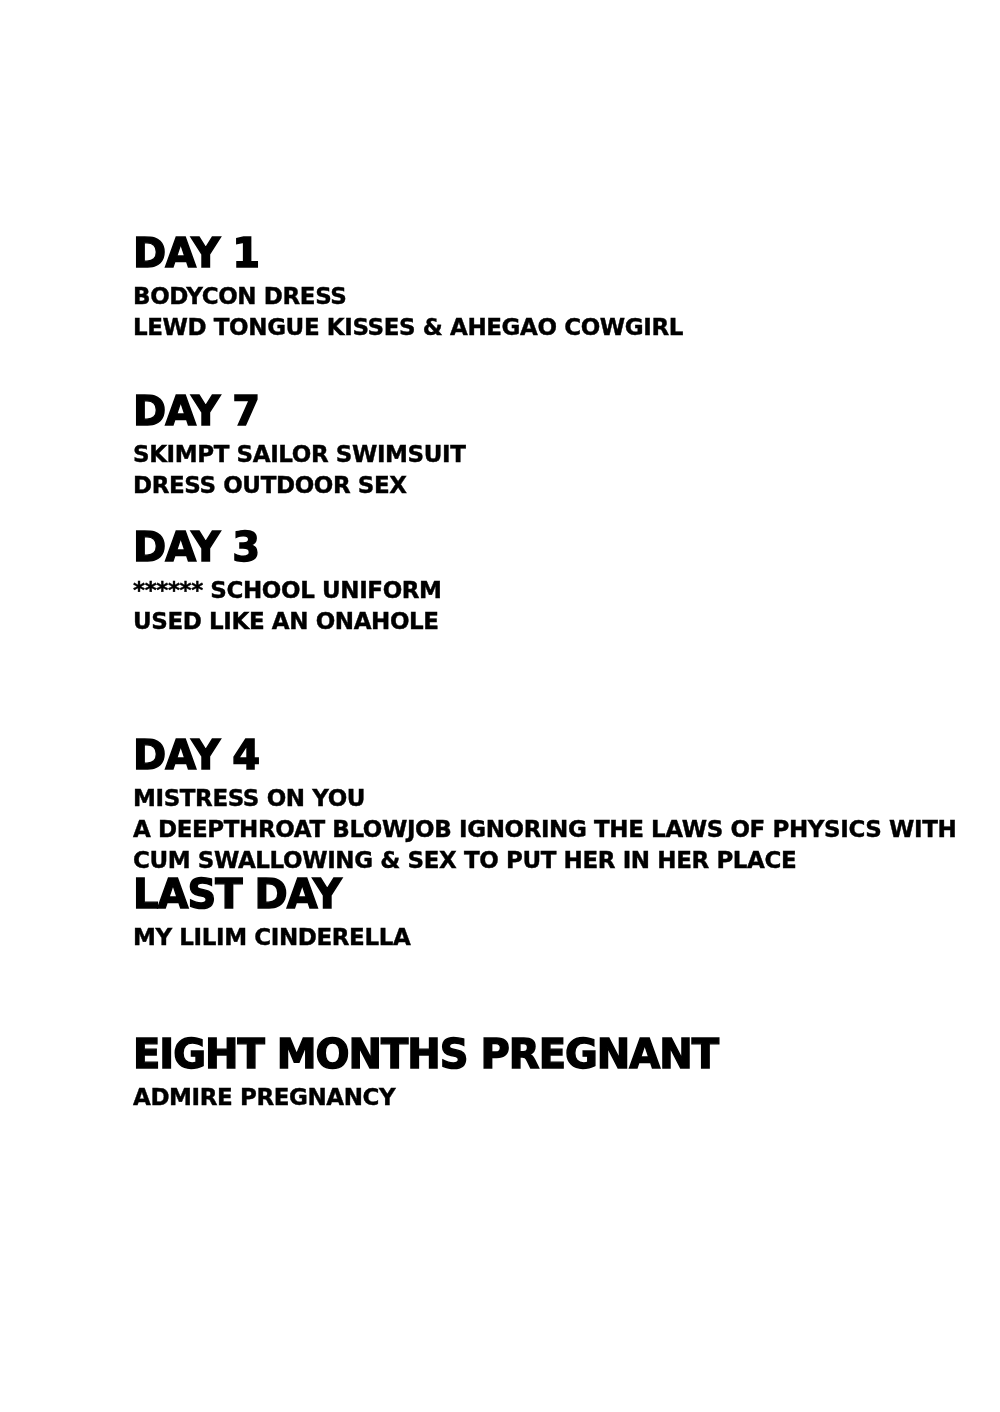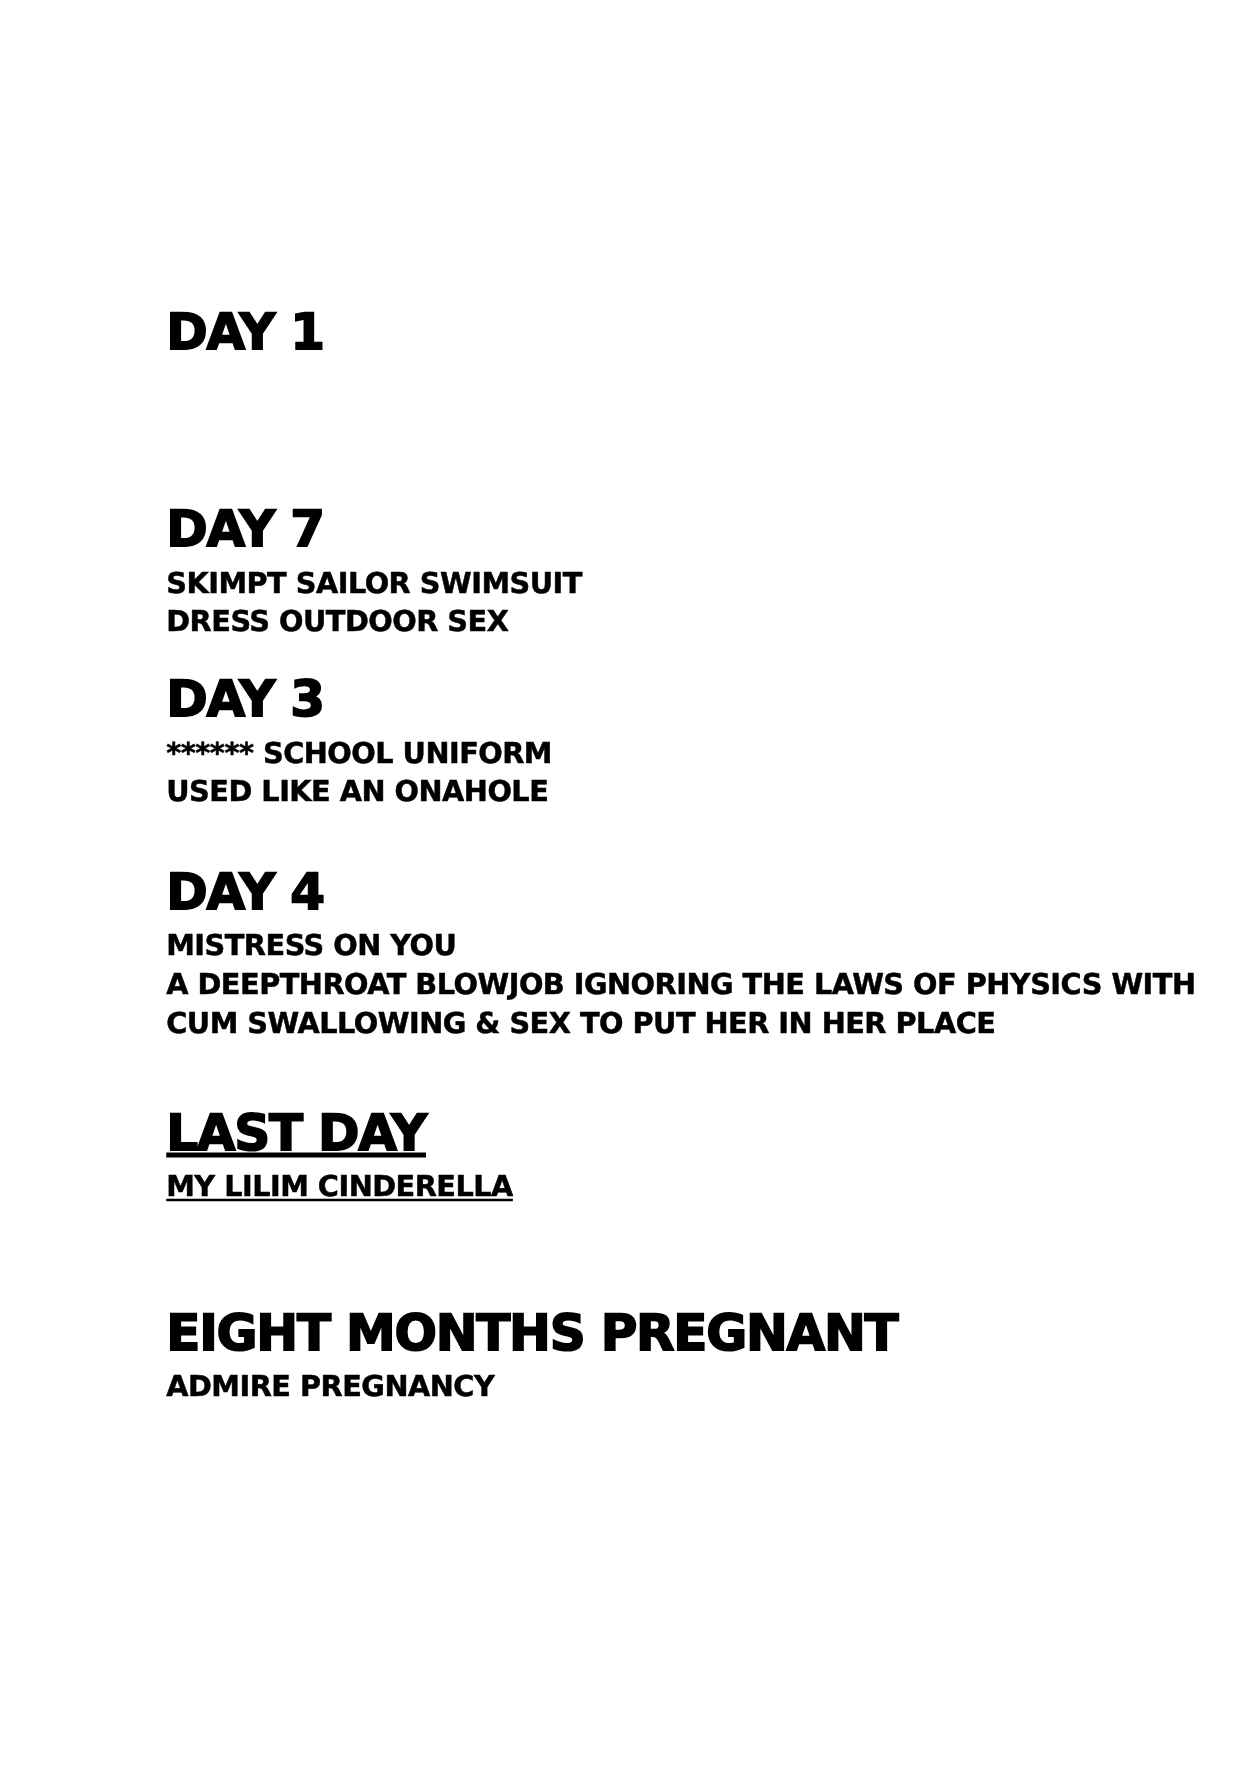--- a/index.html
+++ b/index.html
@@ -9,33 +9,32 @@
     background: #ffffff;
     color: #000000;
     font-family: "DejaVu Sans", sans-serif;
     position: relative;
     overflow: hidden;
   }
   .page {
     position: absolute;
     inset: 0;
     background: #ffffff;
-    margin-top: 13px;
   }
   .section {
     position: absolute;
     left: 133px;
     right: 60px;
   }
   
   .s0 { top: 228px; }
   .s1 { top: 386px; }
   .s2 { top: 522px; }
-  .s3 { top: 676px; }
-  .s4 { top: 869px; text-decoration: underline; }
+  .s3 { top: 730px; }
+  .s4 { top: 869px; }
   .s5 { top: 1029px; }
   .section-title {
     margin: 0;
     font-size: 40px;
     font-weight: bold;
     letter-spacing: -1px;
     line-height: 50px;
     -webkit-text-stroke: 1.4px #000;
     white-space: nowrap;
   }
@@ -49,20 +48,24 @@
     white-space: nowrap;
   }
 </style>
 </head>
 <body>
 
 <div class="page">
 
     <section class="section s0">
       <h2 class="section-title">DAY 1</h2>
+      <div class="section-lines">
+        <div class="section-line">BODYCON DRESS</div>
+        <div class="section-line">LEWD TONGUE KISSES &amp; AHEGAO COWGIRL</div>
+      </div>
     </section>
 
     <section class="section s1">
       <h2 class="section-title">DAY 7</h2>
       <div class="section-lines">
         <div class="section-line">SKIMPT SAILOR SWIMSUIT</div>
         <div class="section-line">DRESS OUTDOOR SEX</div>
       </div>
     </section>
 

